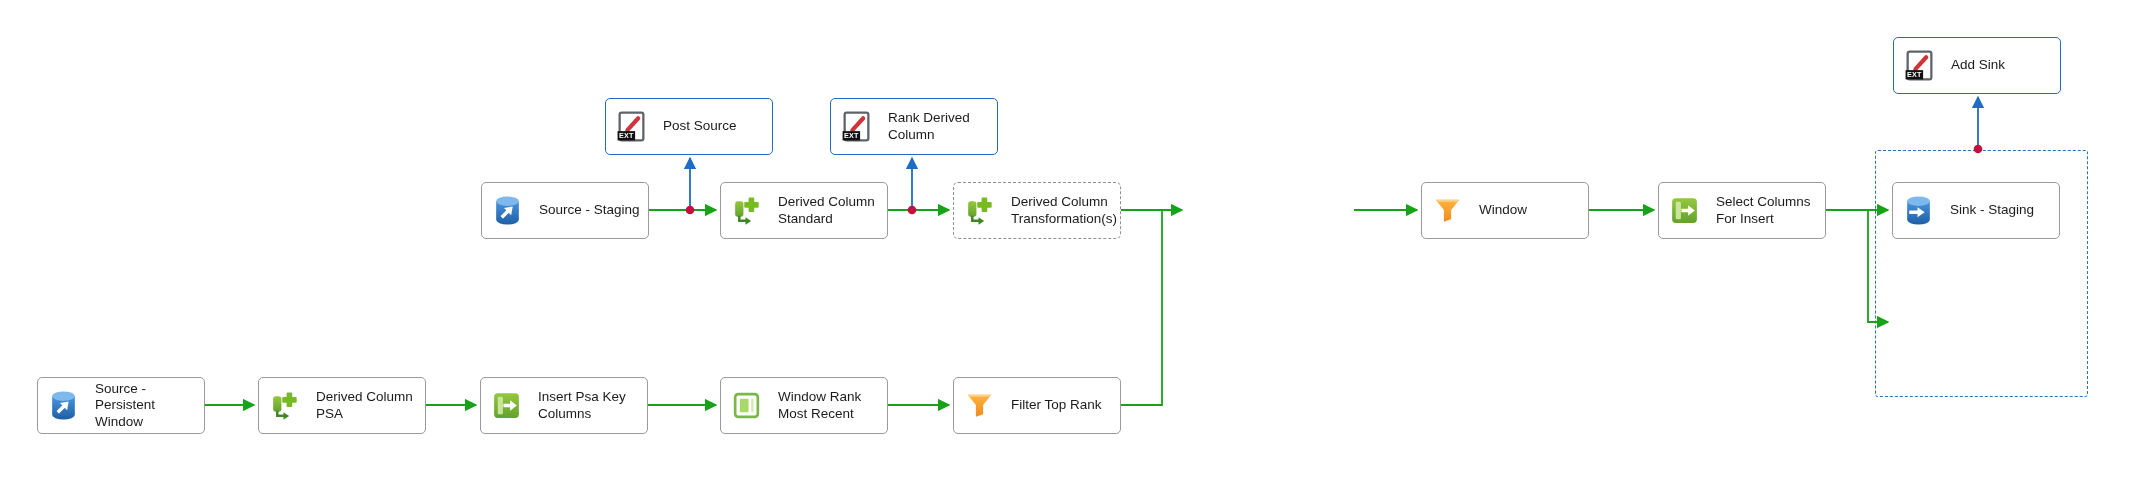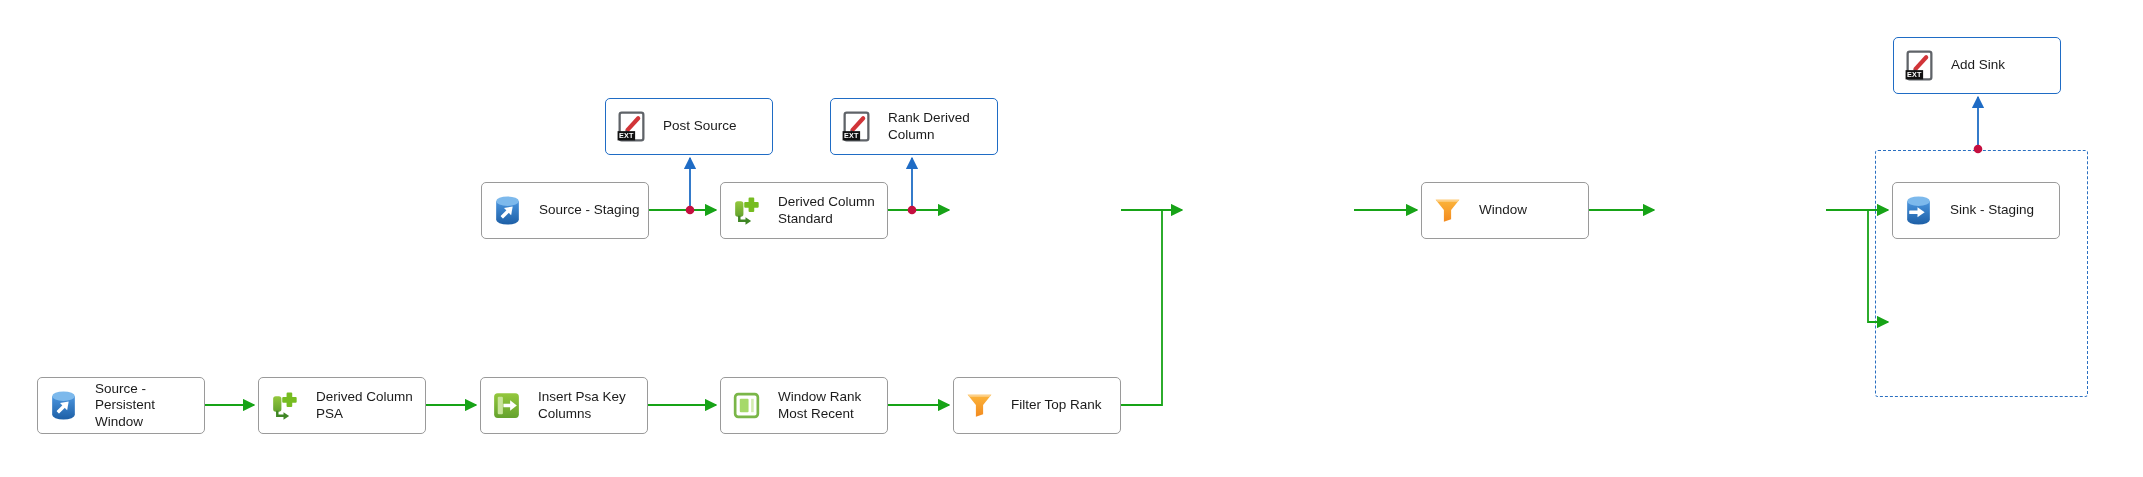--- a/index.html
+++ b/index.html
@@ -162,26 +162,38 @@
         <use href="#i-db-src"></use>
       </svg>
     <div class="nlabel">Source - Staging</div>
   </div>
   <div class="node" style="left:720px;top:182px">
     <svg class="nicon" viewBox="0 0 32 32">
         <use href="#i-derived"></use>
       </svg>
     <div class="nlabel">Derived Column Standard</div>
   </div>
+  <div class="node dashed" style="left:953px;top:182px">
+    <svg class="nicon" viewBox="0 0 32 32">
+        <use href="#i-derived"></use>
+      </svg>
+    <div class="nlabel">Derived Column Transformation(s)</div>
+  </div>
   <div class="node" style="left:1421px;top:182px">
     <svg class="nicon" viewBox="0 0 32 32">
         <use href="#i-filter"></use>
       </svg>
     <div class="nlabel">Window</div>
   </div>
+  <div class="node" style="left:1658px;top:182px">
+    <svg class="nicon" viewBox="0 0 32 32">
+        <use href="#i-select"></use>
+      </svg>
+    <div class="nlabel">Select Columns For Insert</div>
+  </div>
   <div class="node" style="left:1892px;top:182px">
     <svg class="nicon" viewBox="0 0 32 32">
         <use href="#i-db-sink"></use>
       </svg>
     <div class="nlabel">Sink - Staging</div>
   </div>
 
   <div class="node" style="left:37px;top:377px">
     <svg class="nicon" viewBox="0 0 32 32">
         <use href="#i-db-src"></use>

